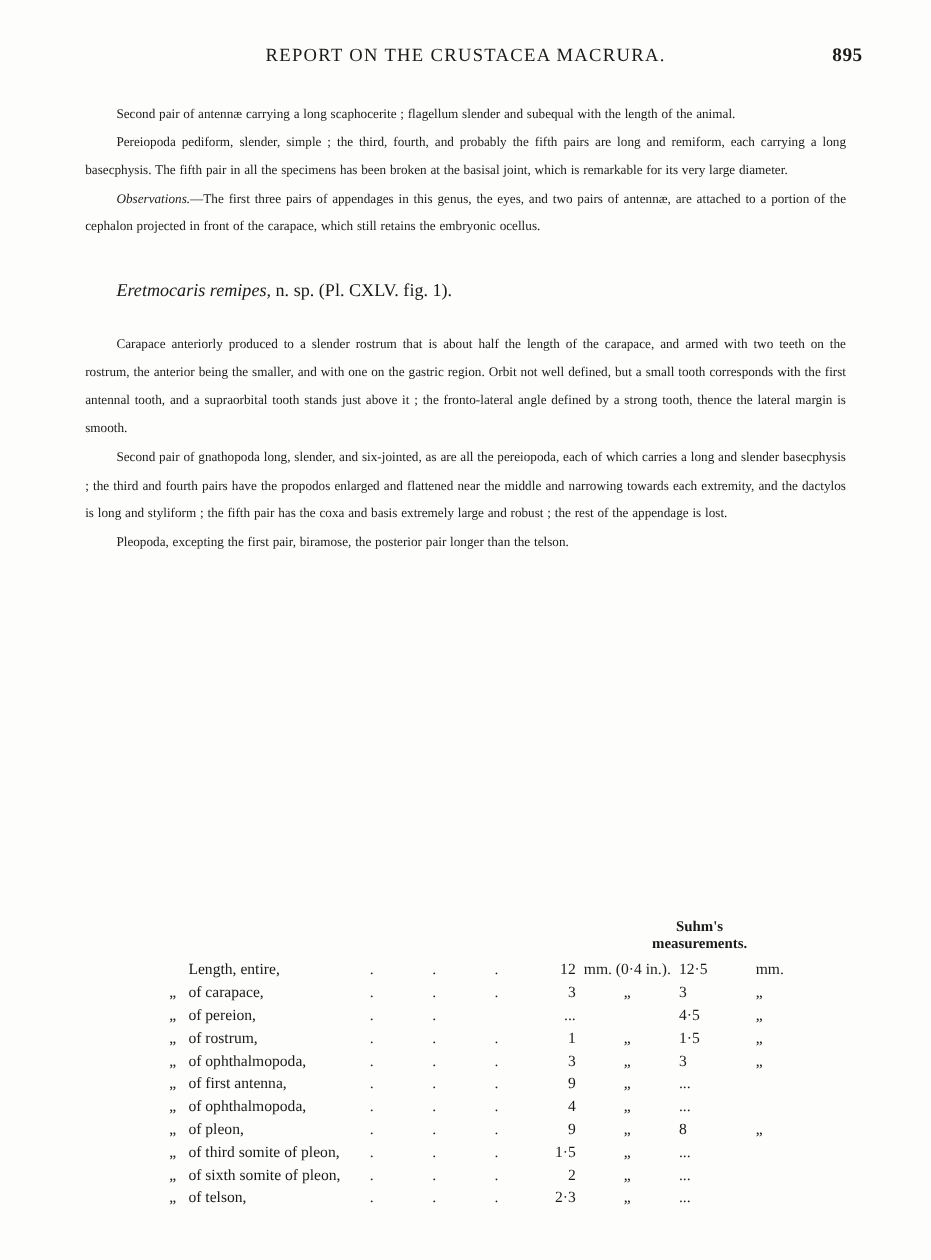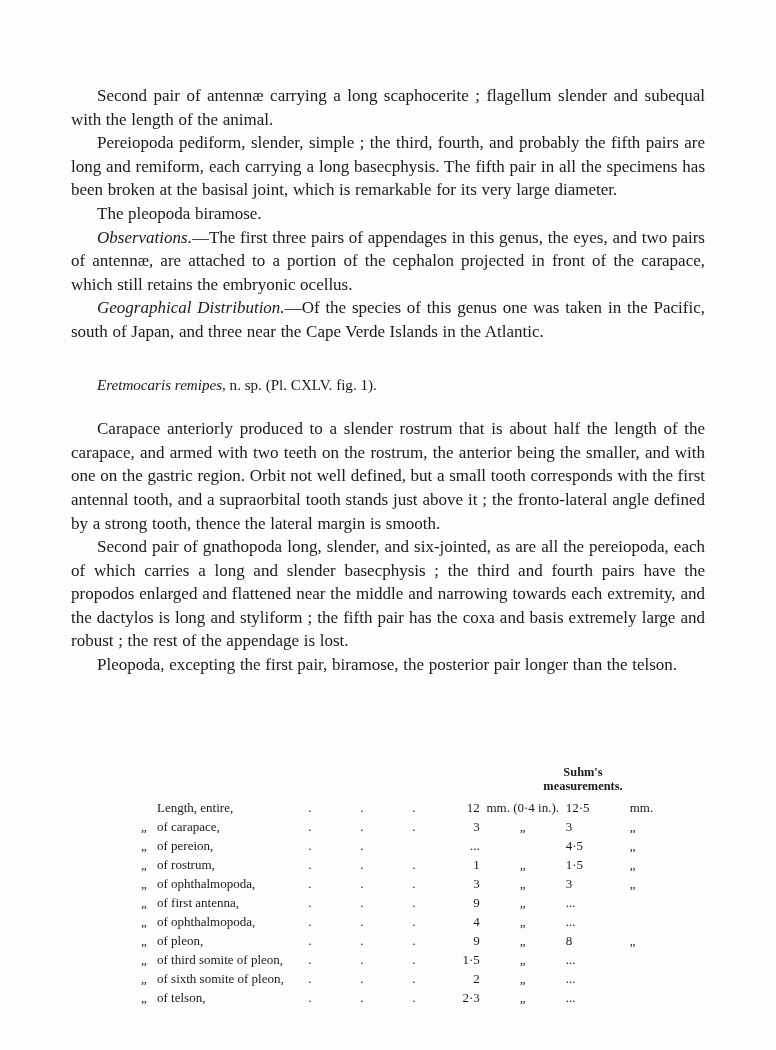--- a/index.html
+++ b/index.html
@@ -50,21 +50,21 @@
     letter-spacing: 0.5px;
   }
   .body-col {
     position: absolute;
     left: 71px;
     top: 84px;
     width: 634px;
   }
   p {
     margin: 0 0 0 0;
-    font-size: 17px;
+    font-size: 11px;
     line-height: 23.6px;
     text-align: justify;
     text-indent: 26px;
     word-spacing: 0.4px;
     -webkit-hyphens: none;
     hyphens: none;
   }
   .it { font-style: italic; }
   .section-head {
     margin-top: 30px;
@@ -112,30 +112,32 @@
   td.val { width: 40px; text-align: right; padding-right: 5px; }
   td.unit { width: 86px; text-align: center; margin-top: 39px; }
   td.suhm { width: 64px; padding-right: 5px;}
   td.suhmunit { width: 40px; text-align: left; }
 </style>
 </head>
 <body>
 
 <div class="page">
 
+  <div class="header">
+    <div class="running-title">Report on the Crustacea Macrura.</div>
+    <div class="page-number">895</div>
+  </div>
 
   <div class="body-col">
 
     <p>Second pair of antennæ carrying a long scaphocerite ; flagellum slender and subequal with the length of the animal.</p>
     <p>Pereiopoda pediform, slender, simple ; the third, fourth, and probably the fifth pairs are long and remiform, each carrying a long basecphysis.  The fifth pair in all the specimens has been broken at the basisal joint, which is remarkable for its very large diameter.</p>
-    <p>The pleopoda biramose.</p>
 
     <p><span class="it">Observations.</span><span>—</span><span>The first three pairs of appendages in this genus, the eyes, and two pairs of antennæ, are attached to a portion of the cephalon projected in front of the carapace, which still retains the embryonic ocellus.</span></p>
 
-    <p><span class="it">Geographical Distribution.</span><span>—</span><span>Of the species of this genus one was taken in the Pacific, south of Japan, and three near the Cape Verde Islands in the Atlantic.</span></p>
 
     <div class="section-head"><span class="sp-name">Eretmocaris remipes</span><span>, n. sp. (Pl. CXLV. fig. 1).</span></div>
 
     <div class="para-spacer"></div>
 
     <p>Carapace anteriorly produced to a slender rostrum that is about half the length of the carapace, and armed with two teeth on the rostrum, the anterior being the smaller, and with one on the gastric region.   Orbit not well defined, but a small tooth corresponds with the first antennal tooth, and a supraorbital tooth stands just above it ; the fronto-lateral angle defined by a strong tooth, thence the lateral margin is smooth.</p>
     <p>Second pair of gnathopoda long, slender, and six-jointed, as are all the pereiopoda, each of which carries a long and slender basecphysis ; the third and fourth pairs have the propodos enlarged and flattened near the middle and narrowing towards each extremity, and the dactylos is long and styliform ; the fifth pair has the coxa and basis extremely large and robust ; the rest of the appendage is lost.</p>
     <p>Pleopoda, excepting the first pair, biramose, the posterior pair longer than the telson.</p>
 
   </div>

